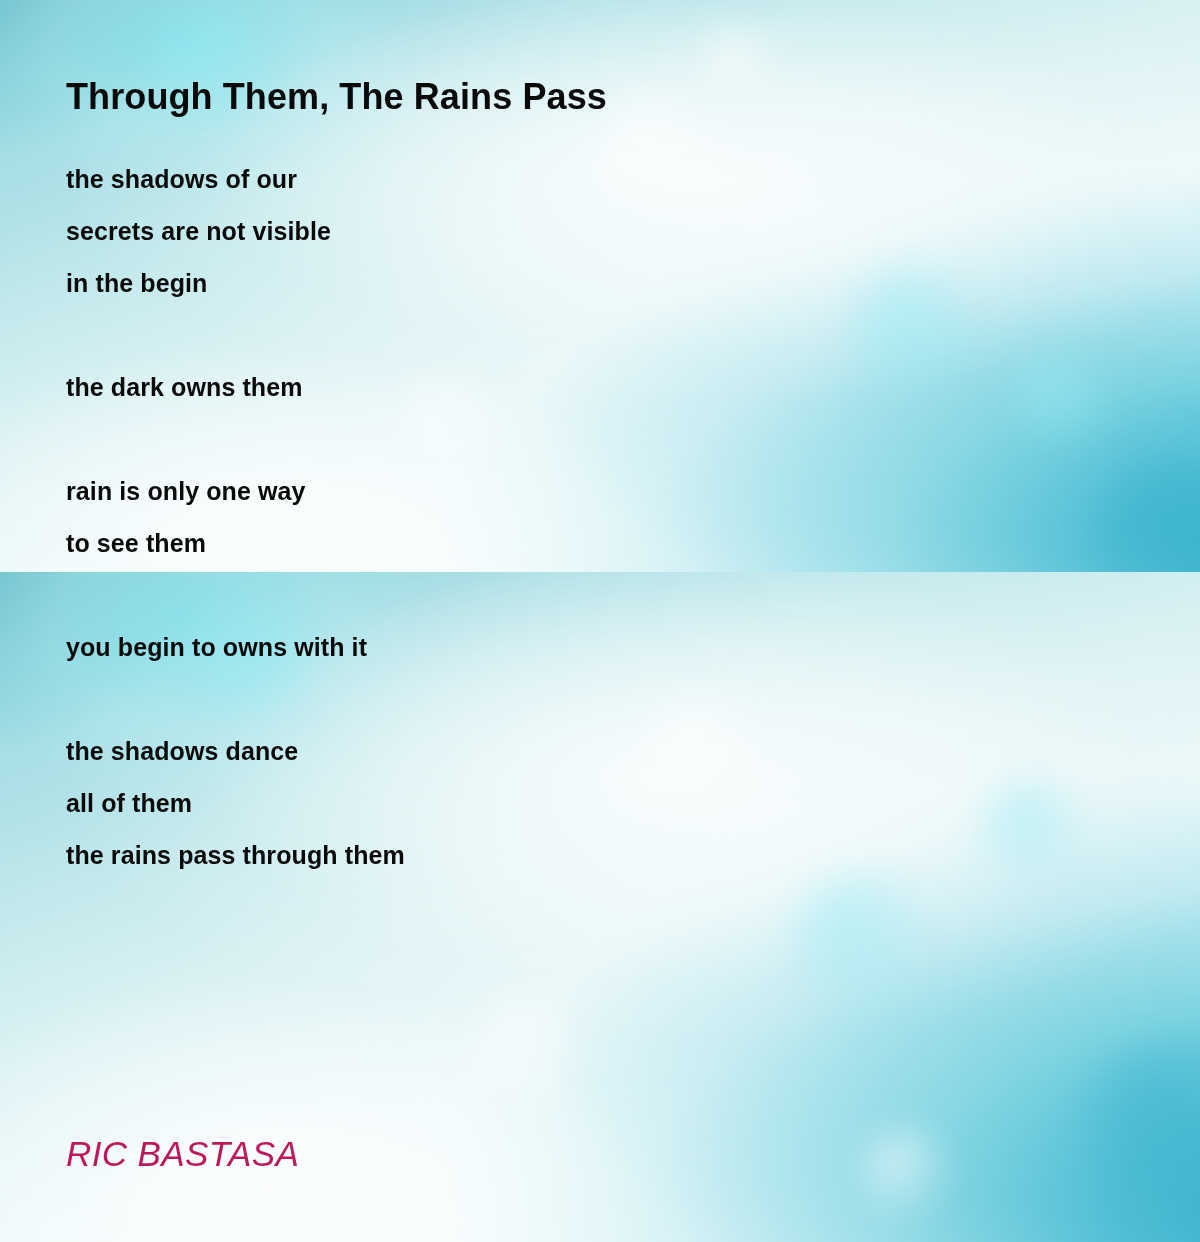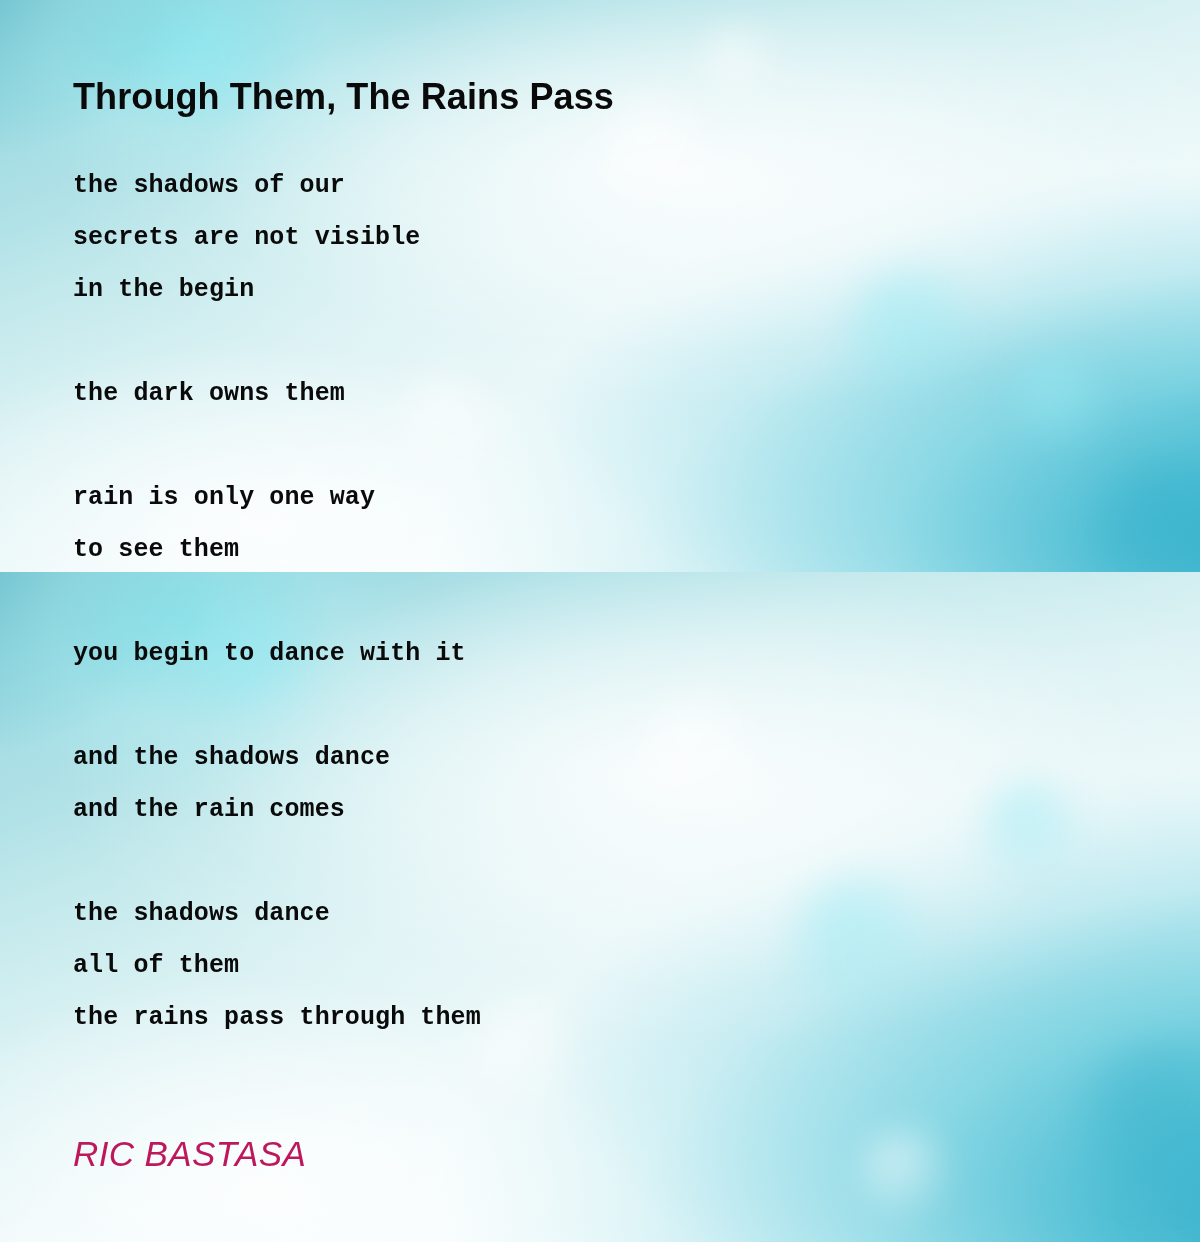--- a/index.html
+++ b/index.html
@@ -114,40 +114,38 @@
   .bokeh-deep { background: radial-gradient(circle at 44% 40%, rgba(52,176,202,0.42), rgba(52,176,202,0.10) 62%, rgba(52,176,202,0) 100%); }
 
   
   #content {
     position: absolute;
     top: 0;
     left: 0;
     width: 1188px;
     height: 1242px;
     z-index: 5;
-    margin-left: 7px;
   }
 
   #poem-title {
     position: absolute;
     left: 66px;
     top: 52px;
     font-size: 36px;
     font-weight: bold;
     color: #0a0a0a;
     letter-spacing: 0.1px;
     white-space: nowrap;
   }
 
   #poem-body {
     position: absolute;
     left: 66px;
-    top: 160px;
+    top: 153px;
     width: 1000px;
-    font-family: Liberation Mono, monospace;
   }
   .stanza { margin: 0 0 52px 0; }
   .stanza:last-child { margin-bottom: 0; }
   .poem-line {
     font-size: 25px;
     font-weight: bold;
     color: #0a0a0a;
     line-height: 52px;
     height: 52px;
     white-space: nowrap;
@@ -214,25 +212,21 @@
           <div class="poem-line">in the begin</div>
         </div>
         <div class="stanza">
           <div class="poem-line">the dark owns them</div>
         </div>
         <div class="stanza">
           <div class="poem-line">rain is only one way</div>
           <div class="poem-line">to see them</div>
         </div>
         <div class="stanza">
-          <div class="poem-line">you begin to dance with it</div>
-        </div>
-        <div class="stanza">
-          <div class="poem-line">and the shadows dance</div>
-          <div class="poem-line">and the rain comes</div>
+          <div class="poem-line">you begin to owns with it</div>
         </div>
         <div class="stanza">
           <div class="poem-line">the shadows dance</div>
           <div class="poem-line">all of them</div>
           <div class="poem-line">the rains pass through them</div>
         </div>
       </div>
 
     <div id="poem-author">RIC BASTASA</div>
   </div>

